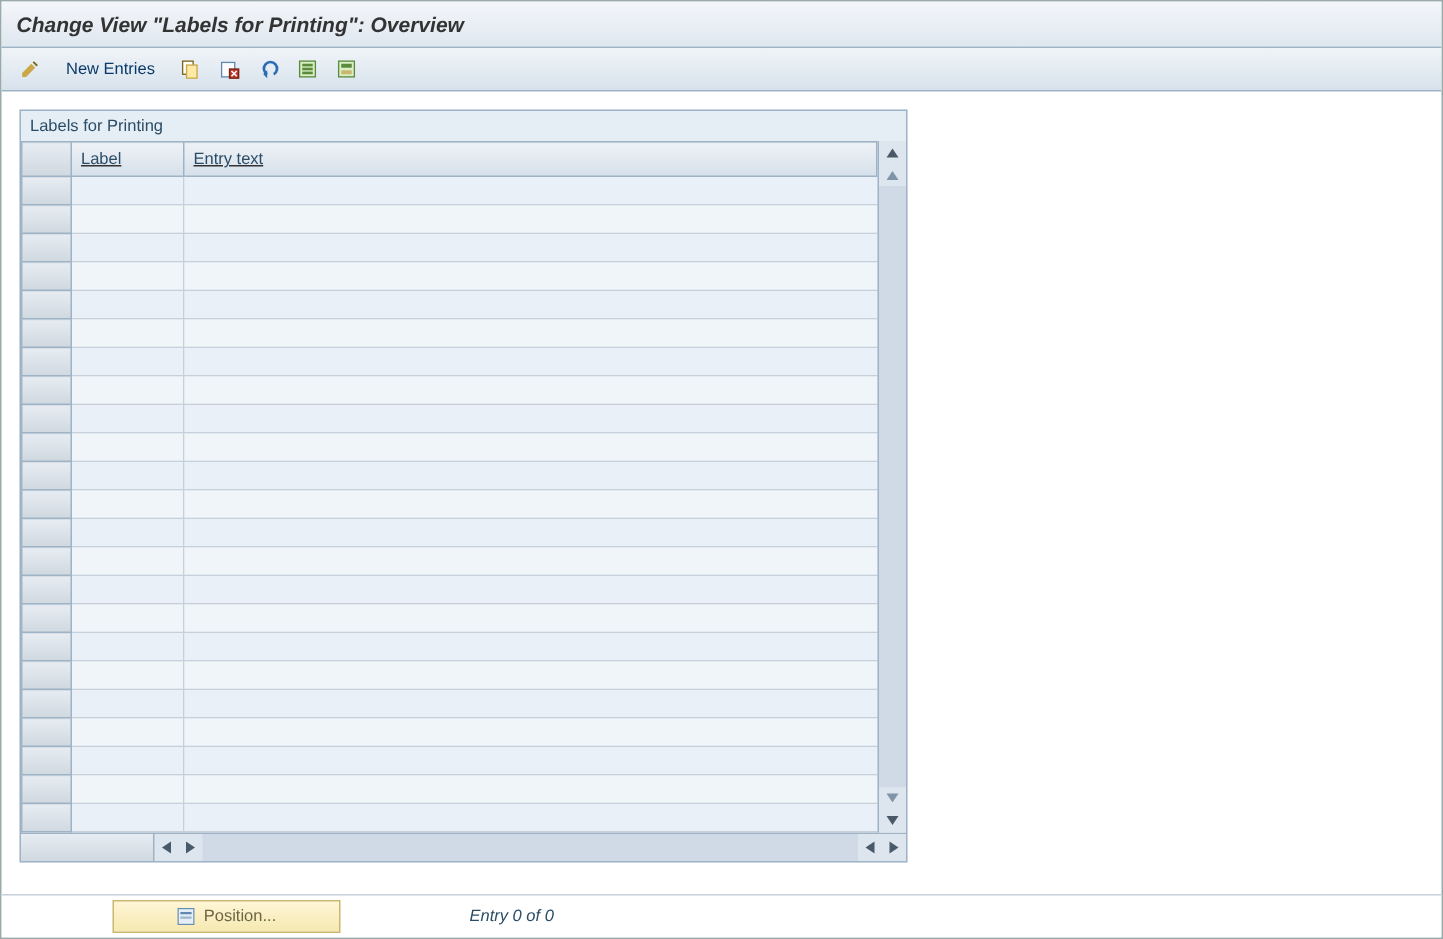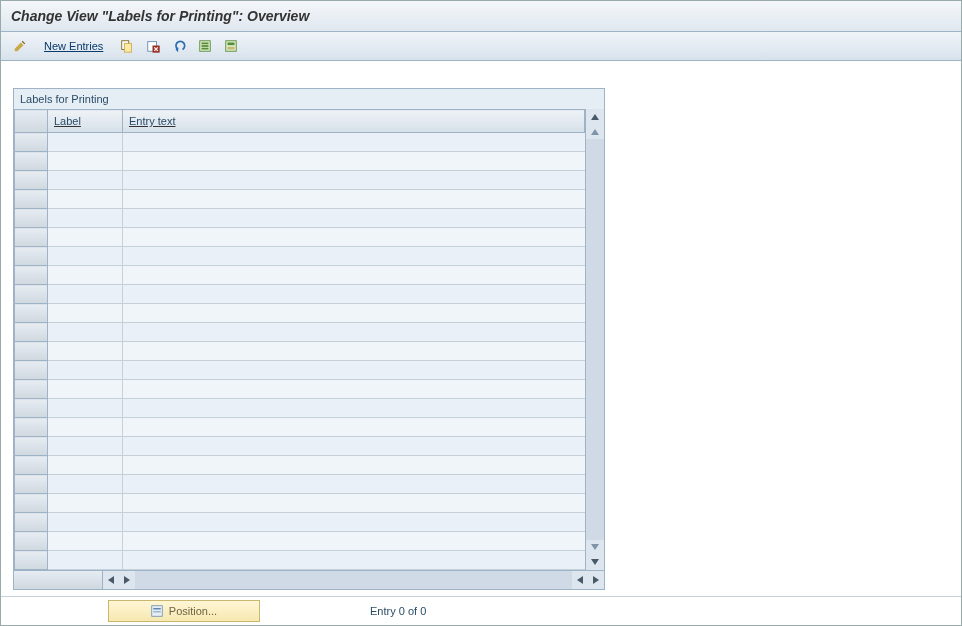--- a/index.html
+++ b/index.html
@@ -2,23 +2,23 @@
 <html><head>
 <meta charset="utf-8">
 <style>
 html,body{margin:0;padding:0;font-family:Arial,Helvetica,sans-serif;font-size:11px;background:#fff;color:#333;}
 .root{width:962px;height:626px;border:1px solid #9aa;box-sizing:border-box;position:relative;overflow:hidden;}
 .titlebar{height:30px;background:linear-gradient(#f4f6fa 0%,#dfe7ef 100%);border-bottom:1px solid #9fb3c6;display:flex;align-items:center;padding:0 10px;}
 .titlebar .title{font-size:14px;font-weight:bold;font-style:italic;color:#333;}
 .toolbar{height:28px;background:linear-gradient(#f0f4f8 0%,#d8e2ec 100%);border-bottom:1px solid #9fb3c6;display:flex;align-items:center;padding:0 8px;gap:4px;}
 .tbtn{width:20px;height:20px;display:flex;align-items:center;justify-content:center;border:1px solid transparent;border-radius:2px;cursor:pointer;}
 .tbtn svg{width:14px;height:14px;}
-.newentries{padding:0 8px;height:20px;line-height:20px;cursor:pointer;border:1px solid transparent;border-radius:2px;color:#0a3a6a;text-decoration:underline;}
+.newentries{padding:0 8px;height:20px;line-height:20px;cursor:pointer;border:1px solid transparent;border-radius:2px;color:#0a3a6a;}
 .watermark{position:absolute;top:40px;left:250px;font-size:18px;color:#e0e4e8;pointer-events:none;font-weight:500;letter-spacing:.5px;}
-.content{padding:27px 0 0 12px;}
+.content{padding:12px 0 0 12px;}
 .panel{width:590px;border:1px solid #9fb3c6;background:#e6eef5;}
 .panel-title{padding:4px 6px;color:#2a4c66;font-size:11px;}
 .htable{border-collapse:collapse;table-layout:fixed;width:100%;}
 .hrow th{background:linear-gradient(#eef2f6 0%,#d6e0ea 100%);border:1px solid #9fb3c6;font-weight:normal;text-align:left;padding:3px 6px;color:#2a4c66;font-size:11px;height:16px;}
 .hrow th.rowhead{width:20px;background:linear-gradient(#e6ecf2 0%,#d0d8e0 100%);}
 .hrow th.cfg{width:18px;padding:0;text-align:center;}
 .cfg-icon{display:inline-block;width:14px;height:12px;background:#f7c03d;border:1px solid #b58a1e;}
 .brow td{border:1px solid #c6d0da;height:18px;padding:0;}
 .brow td.rowsel{width:20px;background:linear-gradient(#e6ecf2 0%,#d0d8e0 100%);border-color:#9fb3c6;}
 .brow td input{width:100%;height:18px;border:none;background:#f0f5fa;padding:0 4px;box-sizing:border-box;color:#333;font-size:11px;}
@@ -30,23 +30,23 @@
 .tri{display:inline-block;width:0;height:0;}
 .tri.up{border-left:4px solid transparent;border-right:4px solid transparent;border-bottom:6px solid #4a5968;}
 .tri.dn{border-left:4px solid transparent;border-right:4px solid transparent;border-top:6px solid #4a5968;}
 .tri.lf{border-top:4px solid transparent;border-bottom:4px solid transparent;border-right:6px solid #4a5968;}
 .tri.rt{border-top:4px solid transparent;border-bottom:4px solid transparent;border-left:6px solid #4a5968;}
 .hscroll{height:18px;border-top:1px solid #9fb3c6;display:flex;background:#dde5ee;}
 .hs-grip{width:88px;background:linear-gradient(#e6ecf2 0%,#d0d8e0 100%);border-right:1px solid #9fb3c6;}
 .hs-btn{width:16px;display:flex;align-items:center;justify-content:center;cursor:pointer;}
 .hs-track{flex:1;background:#cfdae6;}
 .footer{position:absolute;left:0;right:0;bottom:0;height:28px;border-top:1px solid #c6d0da;display:flex;align-items:center;background:#fff;}
-.pos-btn{margin-left:107px;width:150px;height:20px;background:linear-gradient(#fff6d6 0%,#f5e8b0 100%);border:1px solid #c9b76e;display:flex;align-items:center;justify-content:center;gap:6px;color:#6d6543;cursor:pointer;font-size:11px;}
+.pos-btn{margin-left:74px;width:150px;height:20px;background:linear-gradient(#fff6d6 0%,#f5e8b0 100%);border:1px solid #c9b76e;display:flex;align-items:center;justify-content:center;gap:6px;color:#6d6543;cursor:pointer;font-size:11px;}
 .pos-btn svg{width:12px;height:12px;}
-.entry-txt{margin-left:110px;color:#2a4c66;}
+.entry-txt{margin-left:86px;color:#2a4c66;font-style:italic;}
 .body-scroll{position:relative;text-decoration:underline;}
 </style>
 </head>
 <body>
 
 <div class="root">
 
   <div class="titlebar">
     <span class="title">Change View "Labels for Printing": Overview</span>
   </div>

